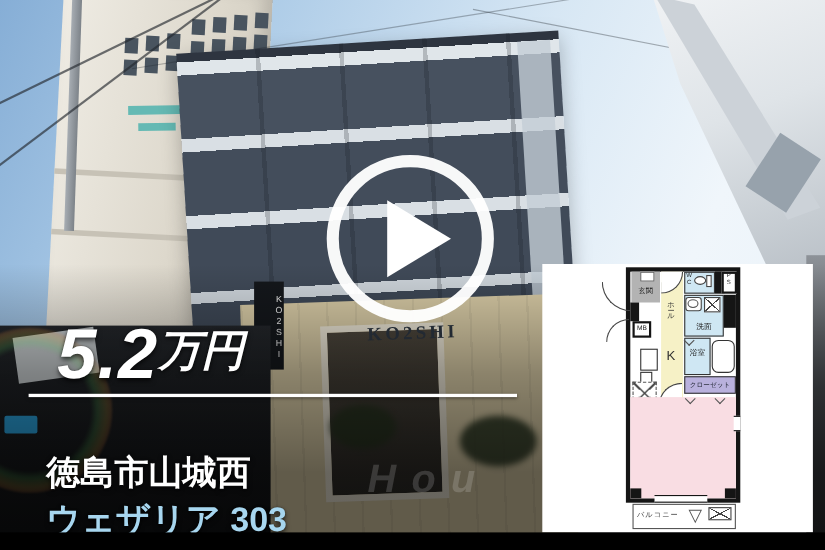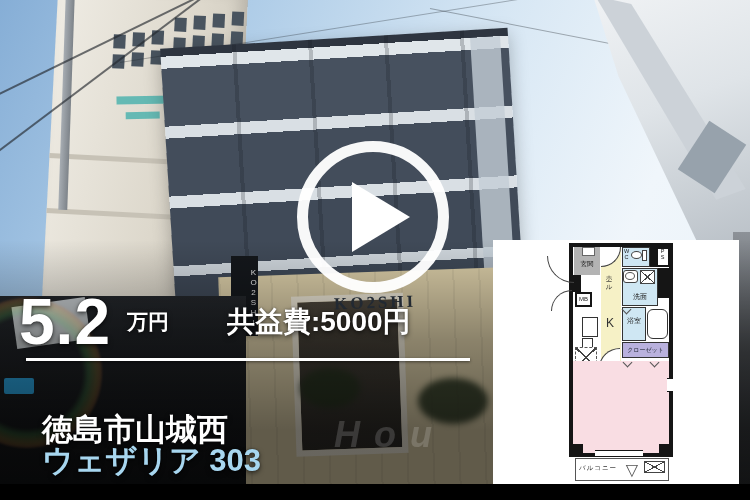--- a/index.html
+++ b/index.html
@@ -77,32 +77,32 @@
     color:rgba(255,255,255,.16); letter-spacing:14px; font-weight:bold;text-align:right; }
   
   .play-ring { position:absolute; left:297px; top:141px; width:152px; height:152px;
     border:11px solid rgba(255,255,255,.96); border-radius:50%; z-index:3; cursor:pointer; }
   .play-tri { position:absolute; left:44px; top:30px; width:0; height:0;
     border-top:35px solid transparent; border-bottom:35px solid transparent;
     border-left:58px solid #ffffff; }
   
   .ovl { position:absolute; z-index:6; color:#fff; font-weight:bold;
     text-shadow:0 2px 5px rgba(0,0,0,.6),0 0 2px rgba(0,0,0,.45); white-space:nowrap; }
-  .price-row { left:19px; top:292px; display:flex; align-items:center; }
+  .price-row { left:52px; top:292px; display:flex; align-items:flex-start;font-style:italic; }
   .price-value { font-size:64px; line-height:.95; letter-spacing:1px; }
-  .price-unit { font-size:21px; margin-left:16px; }
+  .price-unit { font-size:39px; }
   .common-fee { font-size:28px; margin-left:58px; }
   .divider { position:absolute; z-index:6; left:26px; top:358px; width:444px; height:3px;
     background:#fff; box-shadow:0 1px 3px rgba(0,0,0,.5); }
   .spec-row { left:42px; top:372px; display:flex; align-items:baseline; }
   .layout { font-size:36px; }
   .area { font-size:36px; margin-left:46px; }
   .btype { font-size:27px; margin-left:78px; }
   .address { left:42px; top:409px; font-size:31px; }
-  .prop-name { left:42px; top:440px; font-size:31px; color:#a7d6ef; }
+  .prop-name { left:42px; top:452px; font-size:31px; color:#a7d6ef; }
   
   .fp-panel { position:absolute; left:493px; top:240px; width:246px; height:244px;
     background:#ffffff; z-index:4; }
   .fp-panel * { position:absolute; }
   .fp-outer { left:76px; top:3px; width:104px; height:214px; border:4px solid #151515; background:#fff; }
   .rm-genkan { left:81px; top:7px; width:26px; height:28px; background:#b3b3b3; }
   .rm-genkan-notch { left:89px; top:7px; width:13px; height:9px; background:#fff; border:1px solid #666; }
   .lbl-genkan { left:81px; top:20px; width:26px; text-align:center; font-size:6.5px; color:#111; }
   .rm-hall { left:108px; top:7px; width:20px; height:121px; background:#f6f1c6; }
   .lbl-hall { left:111px; top:30px; font-size:6.5px; color:#333;
@@ -279,20 +279,19 @@
     <div class="balc-tri">▽</div>
     <div class="balc-x xbox"></div>
 
     <div class="arcA"></div>
     <div class="arcB"></div>
   </div>
 
   <div class="ovl price-row">
     <span class="price-value">5.2</span>
     <span class="price-unit">万円</span>
-    <span class="common-fee">共益費:5000円</span>
   </div>
   <div class="divider"></div>
   <div class="ovl address">徳島市山城西</div>
   <div class="ovl prop-name">ウェザリア 303</div>
 
   <div class="bottom-bar"></div>
 </div>
 
 </body></html>

